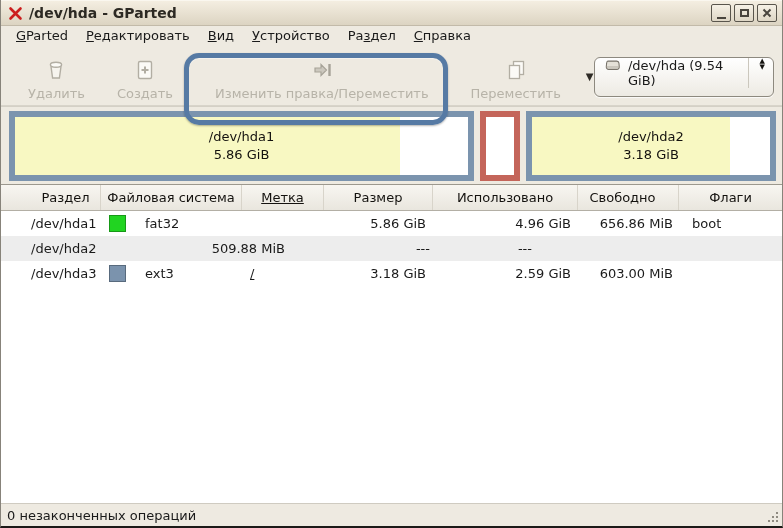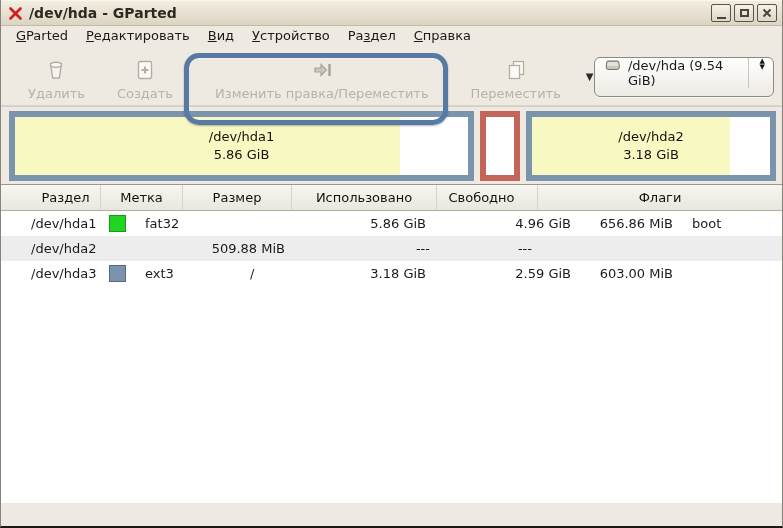--- a/index.html
+++ b/index.html
@@ -83,21 +83,21 @@
   .th {
     box-sizing:border-box; display:flex; align-items:center; justify-content:center;
     border-right:1px solid #d8d4ca; color:#14120f;
   }
   .th:last-child { border-right:none; }
   .trow { display:flex; height:25px; align-items:center; }
   .trow.alt { background:#ededed; }
   .cell { box-sizing:border-box; overflow:hidden; white-space:nowrap; }
   .c1 { width:100px; padding-left:30px; }
   .c2 { width:141px; display:flex; align-items:center; padding-left:8px; }
-  .c3 { width:82px;  padding-left:8px; }
+  .c3 { width:82px;  padding-left:8px;text-decoration:underline; }
   .c4 { width:109px; text-align:right; padding-right:7px; }
   .c5 { width:145px; text-align:right; padding-right:7px; }
   .c6 { width:101px; text-align:right; padding-right:6px; }
   .c7 { flex:1; padding-left:13px; }
   .swatch { width:17px; height:17px; flex:none; margin-right:19px;
     border:1px solid rgba(0,0,0,.28); box-sizing:border-box; }
   
   .statusbar {
     position:absolute; left:0; right:0; bottom:0; height:23px;
     background:#eeeae1; border-top:1px solid #cfcbc1;
@@ -206,20 +206,21 @@
       <div class="part-label">
         <span>/dev/hda2</span>
         <span>3.18 GiB</span>
       </div>
     </div>
   </div>
 
   <div class="table-area">
     <div class="thead">
       <div class="th c1">Раздел</div>
+      <div class="th c2" style="justify-content:center;padding-left:0">Файловая система</div>
       <div class="th c3" style="padding-left:0;justify-content:center">Метка</div>
       <div class="th c4" style="text-align:right;display:flex;justify-content:center;padding-right:0">Размер</div>
       <div class="th c5" style="display:flex;justify-content:center;padding-right:0">Использовано</div>
       <div class="th c6" style="display:flex;justify-content:center;padding-right:11px">Свободно</div>
       <div class="th c7" style="display:flex;justify-content:center;padding-left:0">Флаги</div>
     </div>
 
     <div class="trow">
       <div class="cell c1">/dev/hda1</div>
       <div class="cell c2">
@@ -249,16 +250,29 @@
           <span>ext3</span>
         </div>
       <div class="cell c3">/</div>
       <div class="cell c4">3.18 GiB</div>
       <div class="cell c5">2.59 GiB</div>
       <div class="cell c6">603.00 MiB</div>
       <div class="cell c7"></div>
     </div>
   </div>
 
+  <div class="statusbar">
+    <span>0 незаконченных операций</span>
+    <svg class="grip" width="15" height="15" viewBox="0 0 15 15">
+      <g fill="#8f8b81">
+        <rect x="11" y="3" width="2" height="2"></rect>
+        <rect x="7" y="7" width="2" height="2"></rect>
+          <rect x="11" y="7" width="2" height="2"></rect>
+        <rect x="3" y="11" width="2" height="2"></rect>
+          <rect x="7" y="11" width="2" height="2"></rect>
+          <rect x="11" y="11" width="2" height="2"></rect>
+      </g>
+    </svg>
+  </div>
 
   <div class="annotation"></div>
 
 </div>
 
 </body></html>

